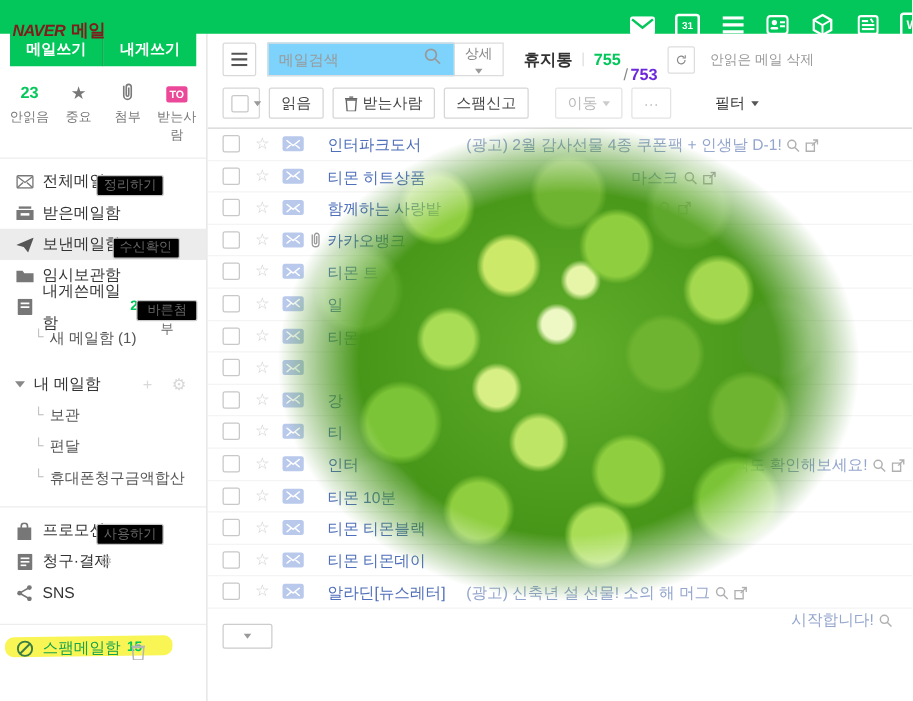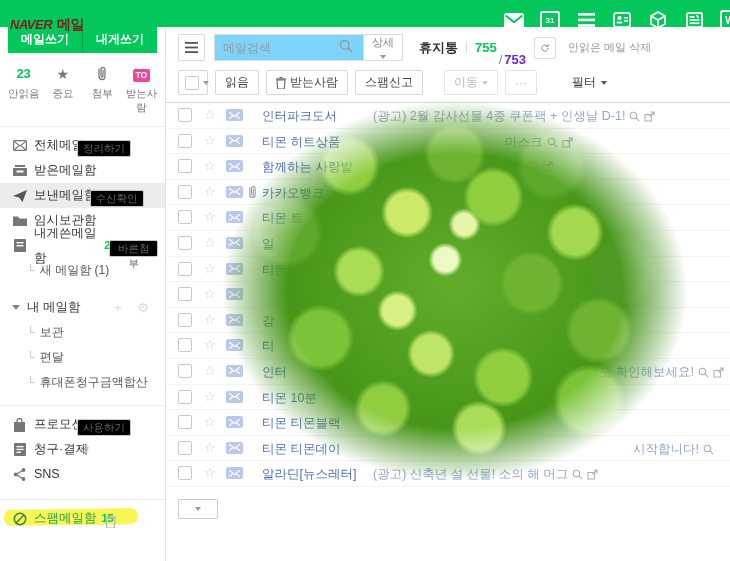--- a/index.html
+++ b/index.html
@@ -85,21 +85,21 @@
   .star{position:absolute;left:38px;top:4px;color:#cfcfcf;font-size:13px;cursor:pointer;}
   .star::before{content:"\2606";}
   .env{position:absolute;left:60px;top:6px;width:17px;height:12px;background:#b9c9ec;border-radius:2px;
        display:flex;align-items:center;justify-content:center;}
   .clip{position:absolute;left:82px;top:5px;}
   .sender{position:absolute;left:96px;top:5px;width:104px;font-size:12.5px;color:#4f6fba;white-space:nowrap;
           overflow:hidden;cursor:pointer;}
   .subject{position:absolute;left:207px;top:5px;font-size:12.5px;color:#94a6cd;white-space:nowrap;cursor:pointer;
            display:flex;align-items:center;gap:4px;}
   .tail{position:absolute;top:5px;font-size:12.5px;color:#94a6cd;white-space:nowrap;display:flex;align-items:center;gap:4px;}
-  .pos-a{left:339px;} .pos-b{left:354px;} .pos-r1{right:6px;} .pos-r2{right:16px;}
+  .pos-a{left:339px;} .pos-b{left:354px;} .pos-r1{right:6px;} .pos-r2{right:16px;margin-top:47px;}
   .viewsel{margin:12px 0 0 12px;width:40px;height:20px;border:1px solid #ccc;border-radius:2px;background:#fff;
            display:flex;align-items:center;justify-content:center;gap:6px;cursor:pointer;}
   
   .plant{position:absolute;left:49px;top:68px;width:480px;height:392px;border-radius:50%;z-index:5;pointer-events:none;
     background:
       radial-gradient(circle at 48% 42%, rgba(245,252,205,.95) 0 3.5%, transparent 5%),
       radial-gradient(circle at 40% 30%, #cde96a 0 5%, transparent 6.5%),
       radial-gradient(circle at 58% 26%, #8fce3f 0 6%, transparent 7.5%),
       radial-gradient(circle at 30% 45%, #a8dd55 0 5%, transparent 6.5%),
       radial-gradient(circle at 66% 48%, #6fb431 0 7%, transparent 8.5%),

